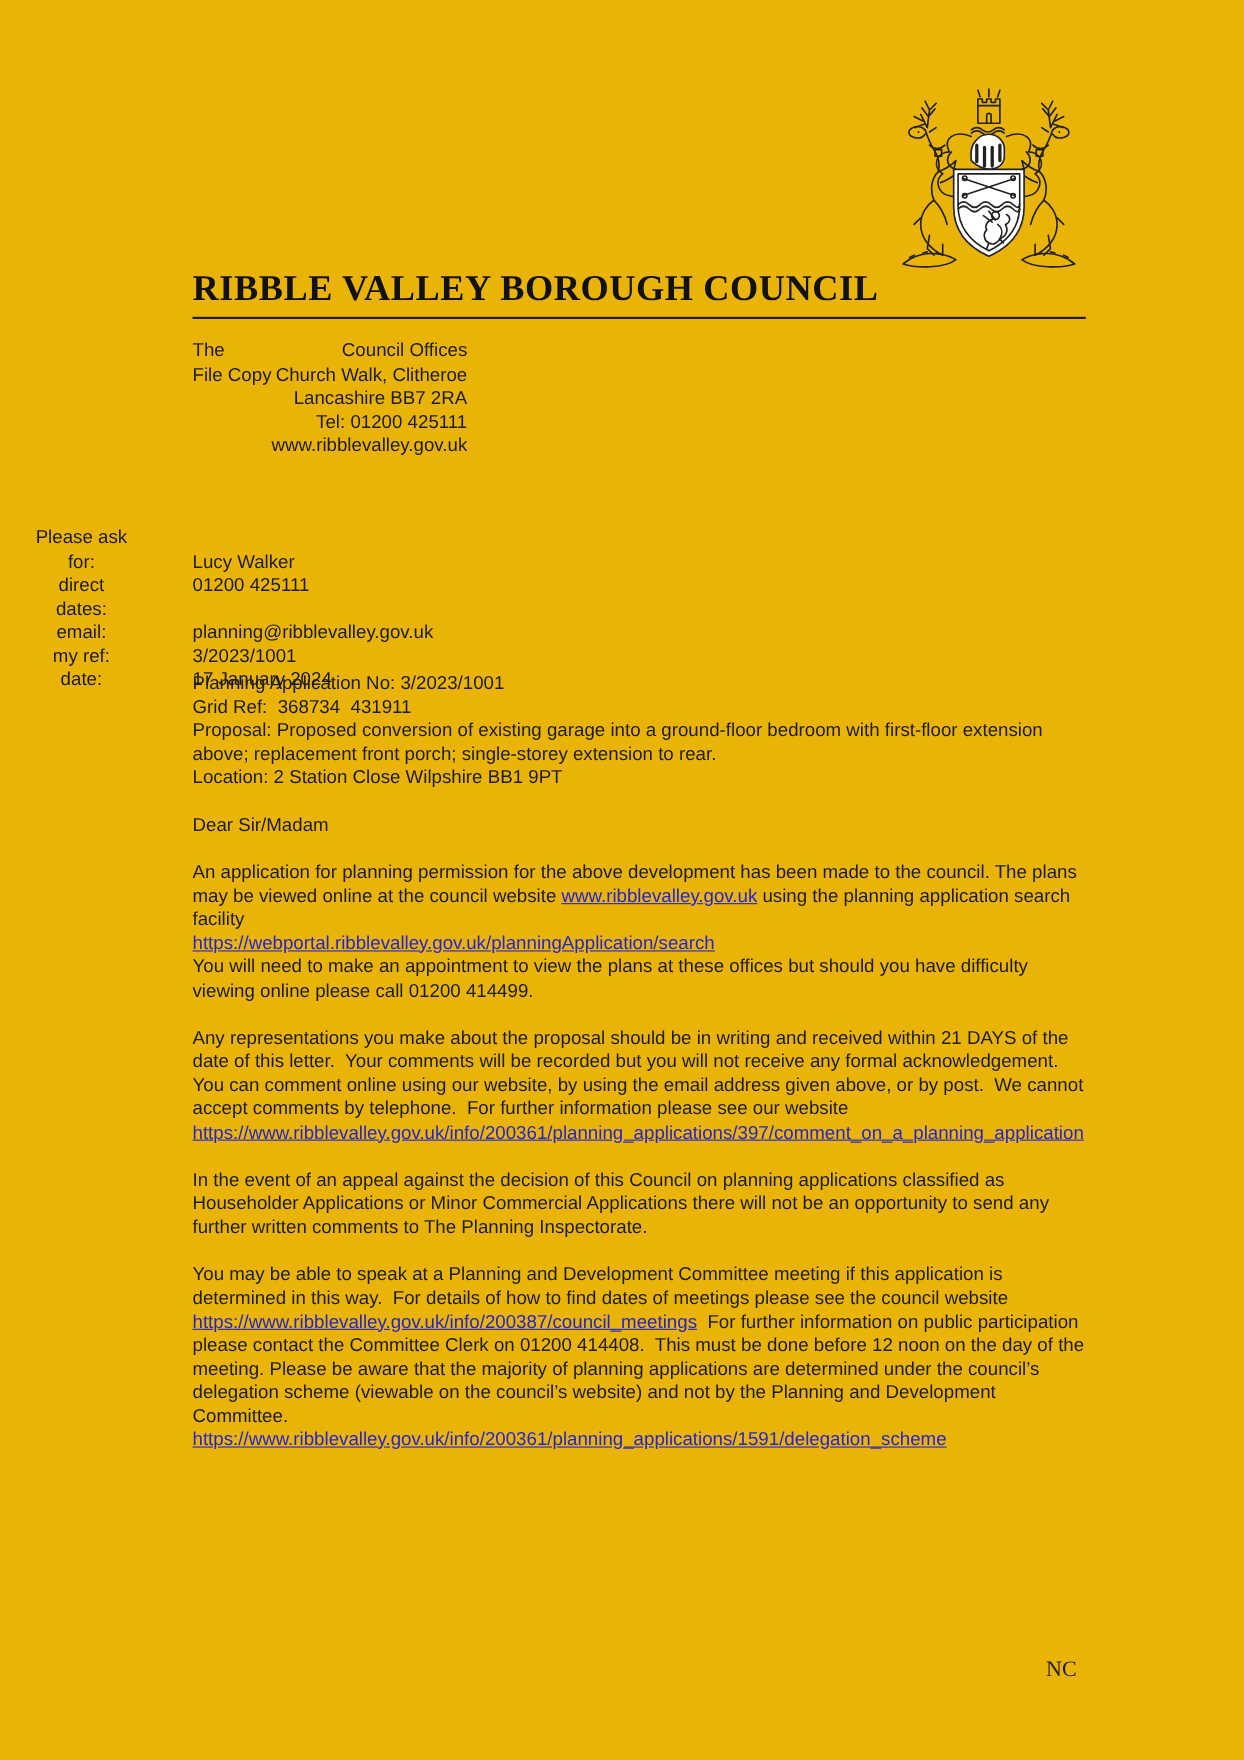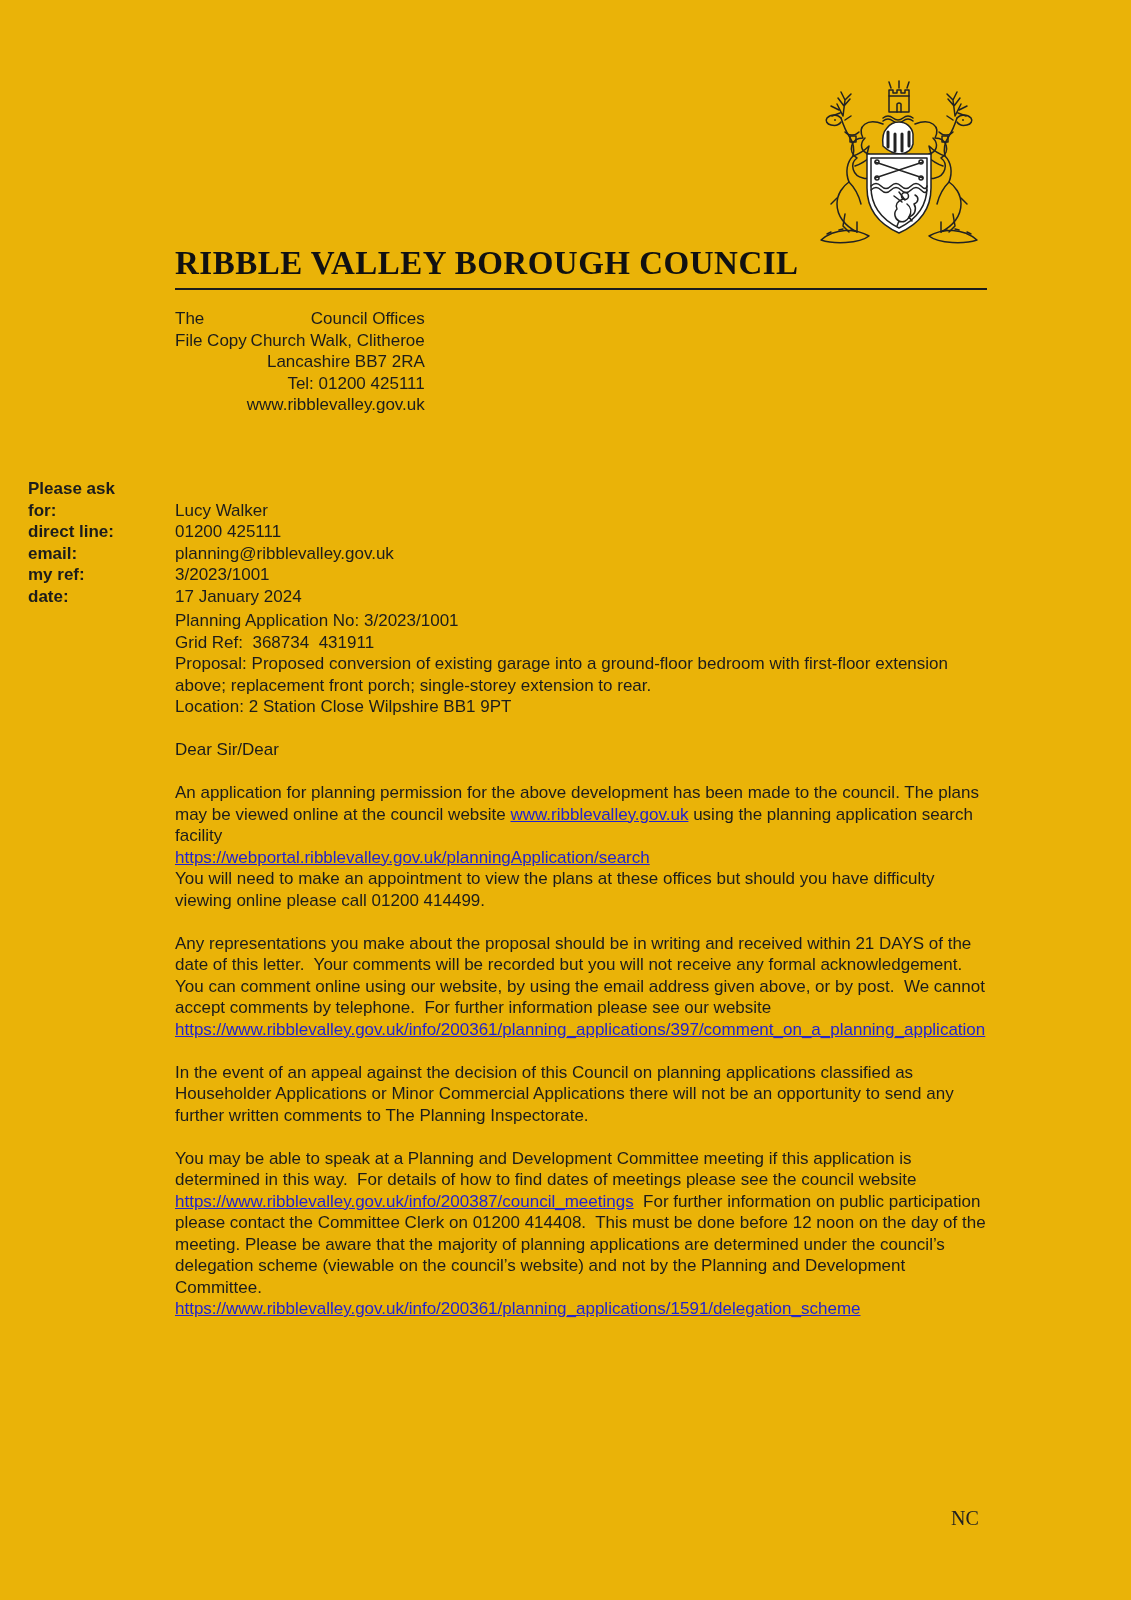--- a/index.html
+++ b/index.html
@@ -11,21 +11,21 @@
   .crest{position:absolute;left:793px;top:74px;width:212px;height:172px;}
   .title{
     position:absolute;left:175px;top:244px;width:812px;margin:0;
     font-family:"Liberation Serif",serif;font-weight:bold;font-size:33px;line-height:38px;
     letter-spacing:.5px;color:#111;border-bottom:2px solid #1c1c1c;padding-bottom:6px;
     white-space:nowrap;
   }
   .head-row{position:absolute;left:175px;top:308px;width:800px;display:flex;}
   .office-address{text-align:right;}
   .contact{position:absolute;left:28px;top:478px;display:grid;grid-template-columns:92px auto;column-gap:55px;}
-  .c-label{text-align:left;font-weight:bold;}
+  .c-label{text-align:center;}
   .body{position:absolute;left:175px;top:610px;width:813px;overflow-wrap:break-word;}
   .body p{margin:0 0 21.5px 0;}
   .lnk{color:#2424cd;text-decoration:underline;cursor:pointer;}
   .u{}
   b{font-weight:normal;}
   .footer-initials{position:absolute;left:951px;top:1508px;font-family:"Liberation Serif",serif;font-size:20px;color:#222;}
 </style>
 </head>
 <body>
 
@@ -97,40 +97,40 @@
       <div>Tel: 01200 425111</div>
       <div>www.ribblevalley.gov.uk</div>
     </div>
   </div>
 
   <div class="contact">
     <div class="c-label">Please ask</div>
     <div></div>
     <div class="c-label">for:</div>
     <div>Lucy Walker</div>
-    <div class="c-label">direct line:</div>
+    <div class="c-label">direct dates:</div>
     <div>01200 425111</div>
     <div class="c-label">email:</div>
     <div>planning@ribblevalley.gov.uk</div>
     <div class="c-label">my ref:</div>
     <div>3/2023/1001</div>
     <div class="c-label">date:</div>
     <div>17 January 2024</div>
   </div>
 
   <div class="body">
 
     <p>
       <span>Planning Application No: 3/2023/1001</span><br>
       <span>Grid Ref:&nbsp; 368734&nbsp; 431911</span><br>
       <span>Proposal: Proposed conversion of existing garage into a ground-floor bedroom with first-floor extension above; replacement front porch; single-storey extension to rear.</span><br>
       <span>Location: 2 Station Close Wilpshire BB1 9PT</span>
     </p>
 
-    <p>Dear Sir/Dear</p>
+    <p>Dear Sir/Madam</p>
 
     <p>
       <span>An application for planning permission for the above development has been made to the council. The plans may be viewed online at the council website </span><a class="lnk">www.ribblevalley.gov.uk</a><span> using the planning application search facility</span><br>
       <a class="lnk">https://webportal.ribblevalley.gov.uk/planningApplication/search</a><br>
       <b>You will need to make an appointment to view the plans at these offices but should you have difficulty viewing online please call 01200 414499.</b>
     </p>
 
     <p>
       <b>Any representations you make about the proposal should be in writing and received within 21 DAYS of the date of this letter</b><span>.&nbsp; Your comments will be recorded but you will not receive any formal acknowledgement.&nbsp; You can comment online using our website, by using the email address given above, or by post.&nbsp; We cannot accept comments by telephone.&nbsp; For further information please see our website</span><br>
       <a class="lnk">https://www.ribblevalley.gov.uk/info/200361/planning_applications/397/comment_on_a_planning_application</a>

